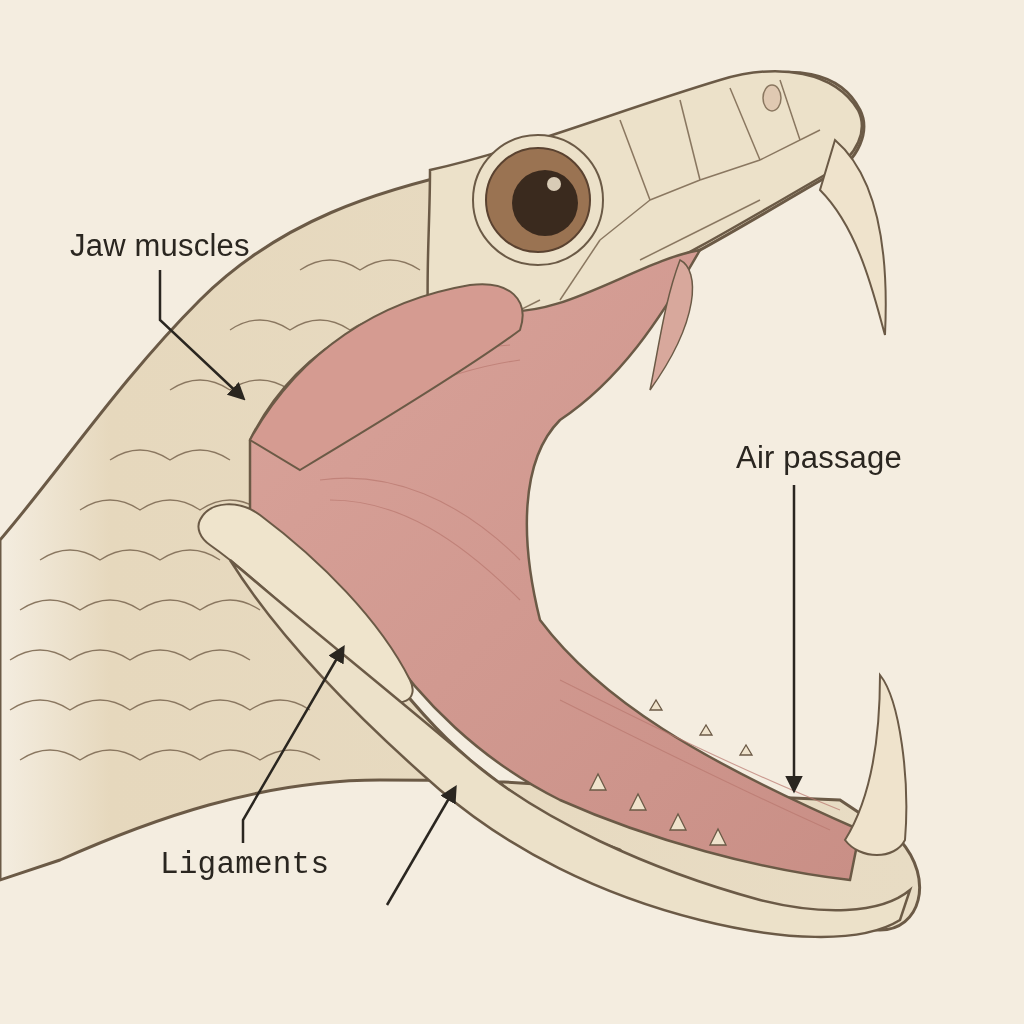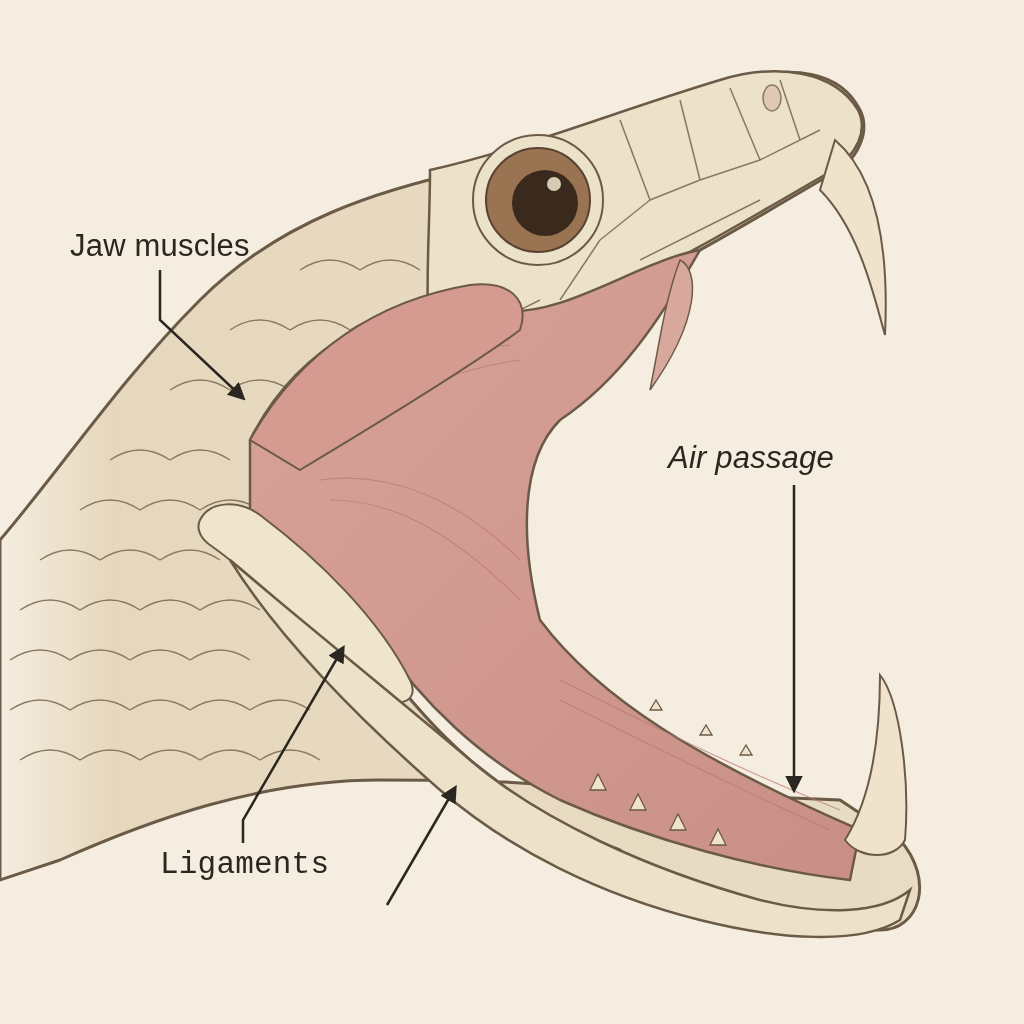--- a/index.html
+++ b/index.html
@@ -118,15 +118,15 @@
 
     <g stroke="#2a2620" stroke-width="2.5" fill="none">
       <path d="M160,270 L160,320 L243,398" marker-end="url(#arrowHead)"></path>
       <path d="M794,485 L794,790" marker-end="url(#arrowHead)"></path>
       <path d="M243,843 L243,820 L343,648" marker-end="url(#arrowHead)"></path>
       <path d="M387,905 L455,788" marker-end="url(#arrowHead)"></path>
     </g>
   </svg>
 
   <div class="label" style="left:70px; top:228px;">Jaw muscles</div>
-  <div class="label" style="left:668px; top:440px;font-style:italic;">Air passage</div>
+  <div class="label" style="left:736px; top:440px;">Air passage</div>
   <div class="label" style="left:160px; top:847px;font-family:Liberation Mono, monospace;">Ligaments</div>
 </div>
 
 </body></html>

